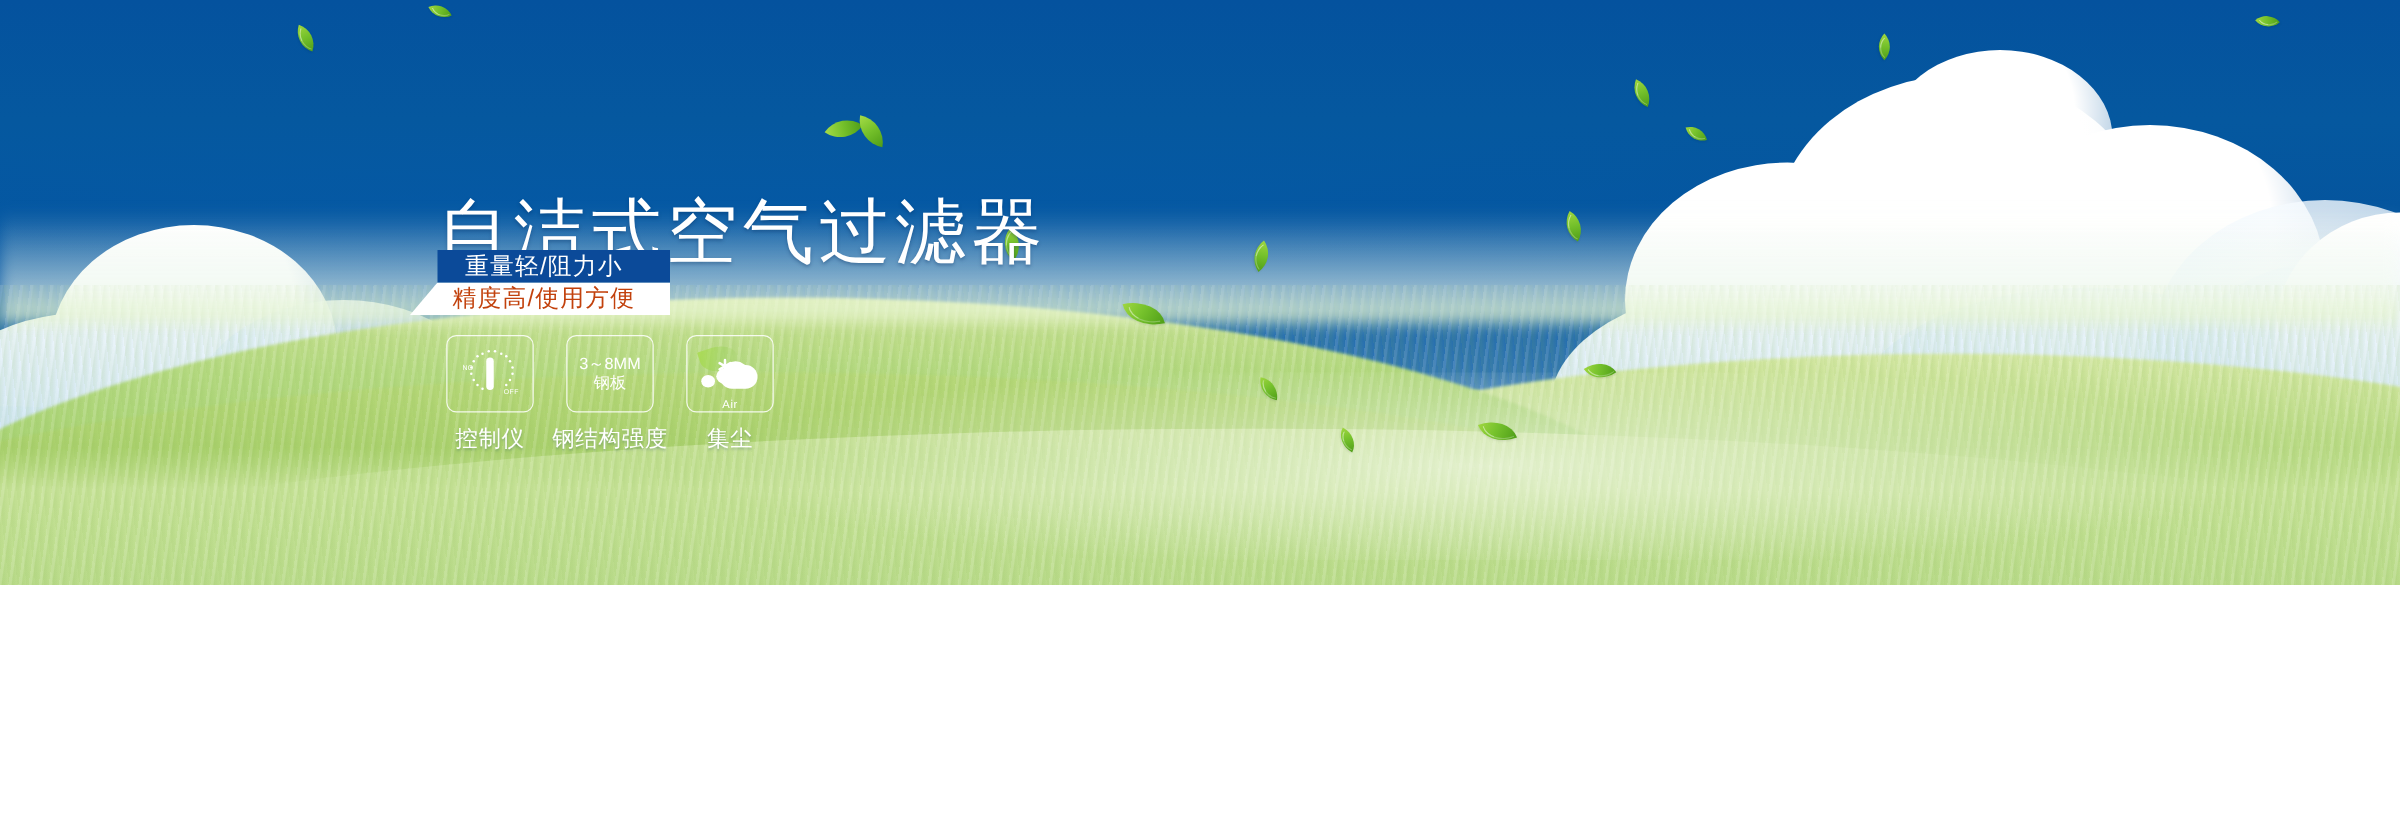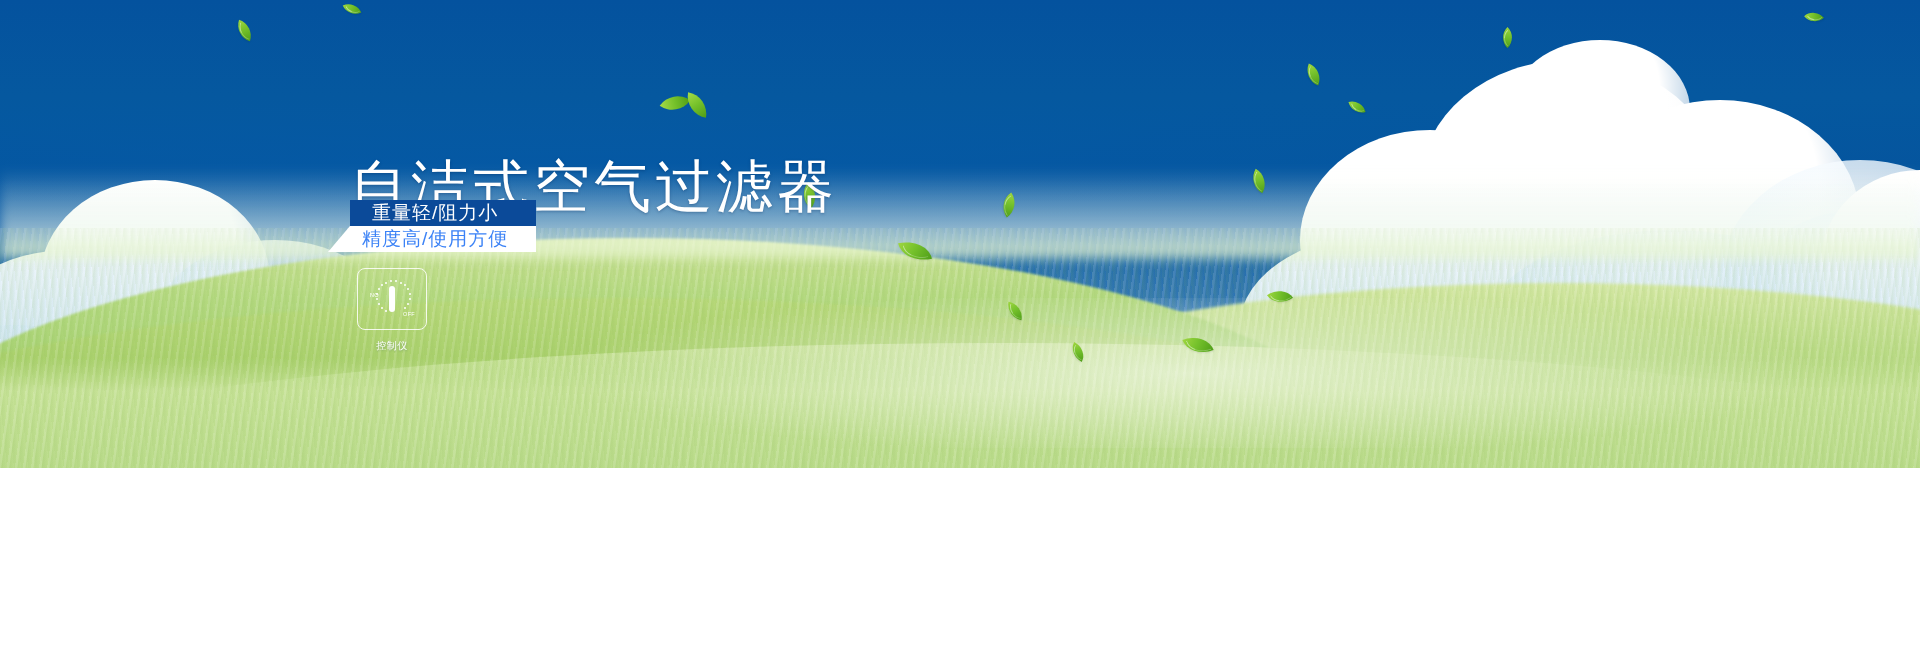--- a/index.html
+++ b/index.html
@@ -132,21 +132,21 @@
     display:flex;align-items:center;justify-content:center;
     font-size:19px;letter-spacing:1px;
     padding:0 22px;
     white-space:nowrap;
   }
   .tag-primary{
     background:#0b4a99;color:#ffffff;
     padding-right:38px;
   }
   .tag-secondary{
-    background:#ffffff;color:#3b82f6;
+    background:#ffffff;color:#c2410c;
     margin-left:-22px;
     padding-left:26px;padding-right:20px;
     clip-path:polygon(22px 0, 100% 0, 100% 100%, 0 100%);
     text-align:right;
   }
 
   .features{
     position:absolute;left:356px;top:268px;
     display:flex;gap:24px;
   }
@@ -161,21 +161,21 @@
     display:flex;flex-direction:column;
     align-items:center;justify-content:center;
     color:#ffffff;
     font-size:13px;line-height:1.15;
     text-align:center;
     box-sizing:border-box;
   }
   .fbox .ftext{white-space:nowrap;font-size:13px;letter-spacing:0px;}
   .flabel{
     margin-top:9px;
-    font-size:10px;color:#ffffff;white-space:nowrap;
+    font-size:18px;color:#ffffff;white-space:nowrap;
     letter-spacing:.5px;
     text-shadow:0 1px 2px rgba(0,50,100,.25);
   }
 
   
   .dial{position:relative;width:44px;height:40px;}
   .dial .dot{position:absolute;width:2.4px;height:2.4px;border-radius:50%;background:#fff;}
   .dial .needle{
     position:absolute;left:50%;top:7px;margin-left:-3.2px;
     width:6.4px;height:26px;border-radius:3.2px;background:#fff;
@@ -335,17 +335,42 @@
             <div class="dot" style="left:15px;top:31px;"></div>
             <span class="no">NO</span>
             <span class="off">OFF</span>
           </div>
         </div>
         <div class="flabel">控制仪</div>
       </div>
 
 
 
-
+      <div class="feature">
+        <div class="fbox">
+          <span class="ftext">3～8MM</span>
+          <span class="ftext">钢板</span>
+        </div>
+        <div class="flabel">钢结构强度</div>
+      </div>
+
+      <div class="feature">
+        <div class="fbox">
+          <div class="airicon">
+            <div class="glow"></div>
+            <div class="c1"></div>
+            <div class="c2"></div>
+            <div class="c3"></div>
+            <div class="c4"></div>
+            <div class="sparkle">
+                <span></span>
+                <span></span>
+                <span></span>
+              </div>
+            <span class="airtxt">Air</span>
+          </div>
+        </div>
+        <div class="flabel">集尘</div>
+      </div>
 
     </div>
   </div>
 </div>
 
 </body></html>

